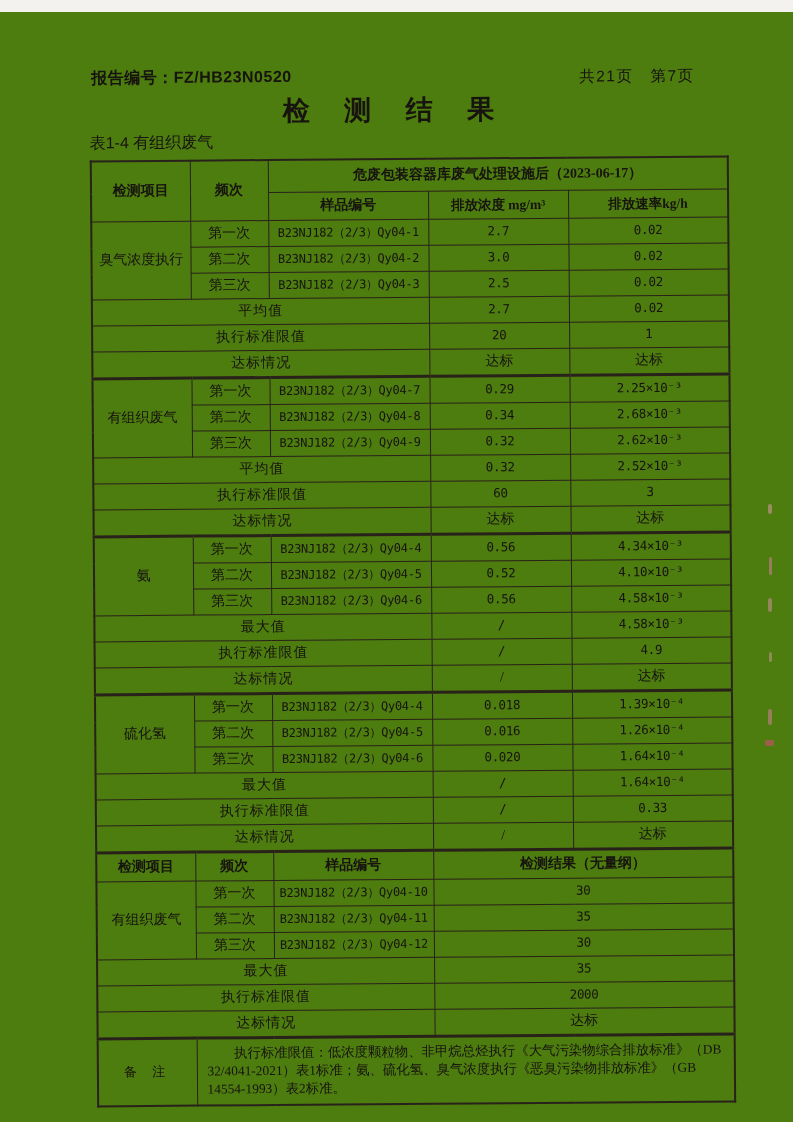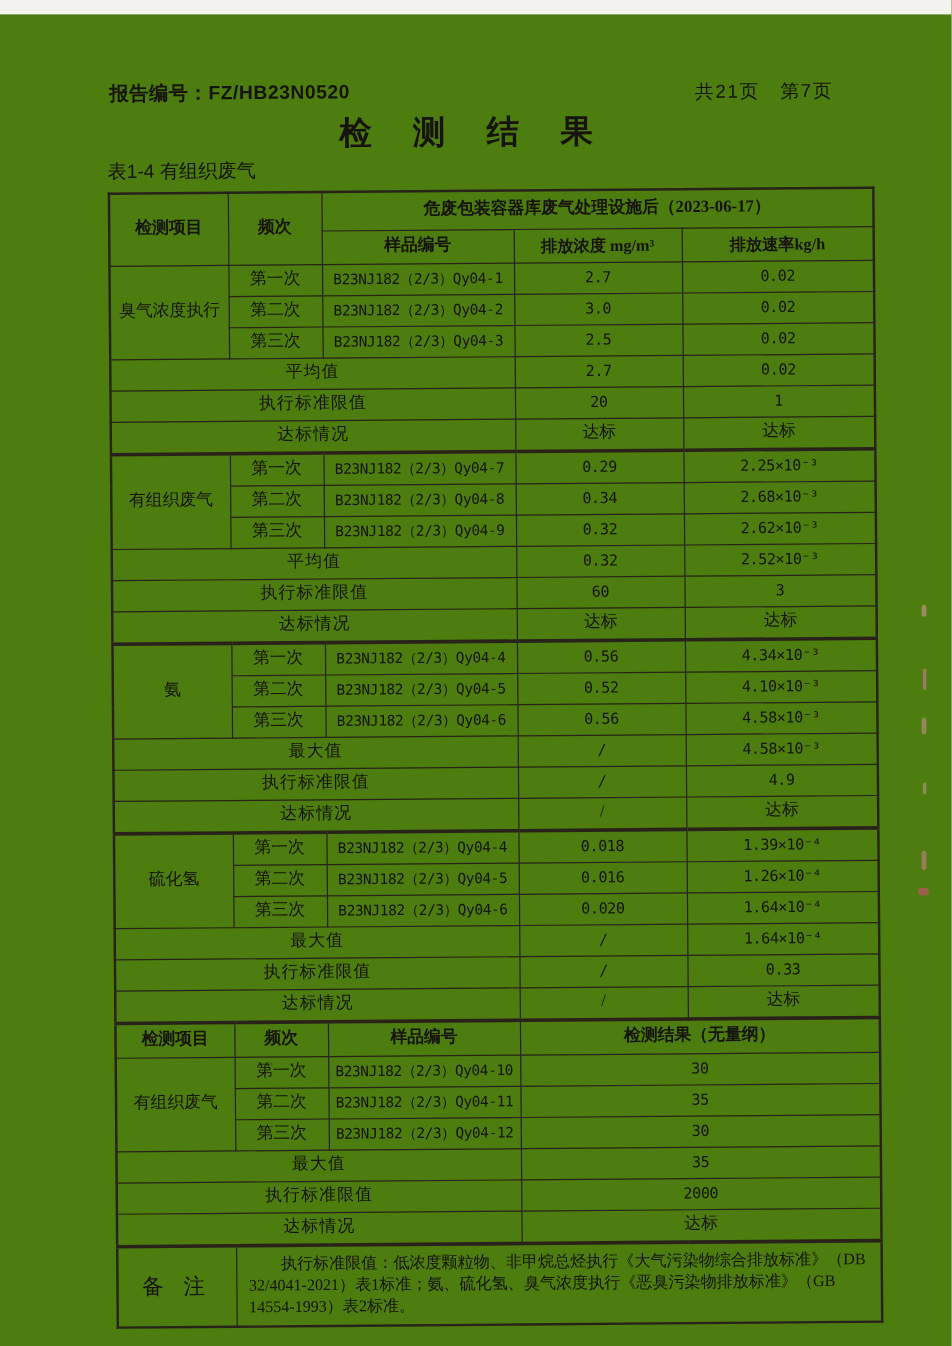--- a/index.html
+++ b/index.html
@@ -60,21 +60,21 @@
     line-height:1.15;
     overflow:hidden;
     white-space:nowrap;
   }
   tr.hrow1 td{height:31px;font-weight:700;}
   tr.hrow2 td{height:27px;font-weight:700;}
   tr.sec td{border-top-width:3px;}
   .mono{font-family:"DejaVu Sans Mono", monospace;font-size:12px;letter-spacing:-0.3px;}
   .num{font-family:"DejaVu Sans Mono", monospace;font-size:12.5px;letter-spacing:-0.3px;}
   .cjk-label{letter-spacing:1px;}
-  td.remark-label{font-size:18px;letter-spacing:6px;}
+  td.remark-label{font-size:13px;letter-spacing:6px;}
   td.remark-body{
     text-align:left;white-space:normal;
     padding:5px 10px 6px 10px;
     font-size:13.4px;line-height:18px;
     height:auto;
   }
   td.remark-body .indent{text-indent:2em;display:block;}
   
   .bleed{position:absolute;border-radius:2px;}
   .edge-smudge{

